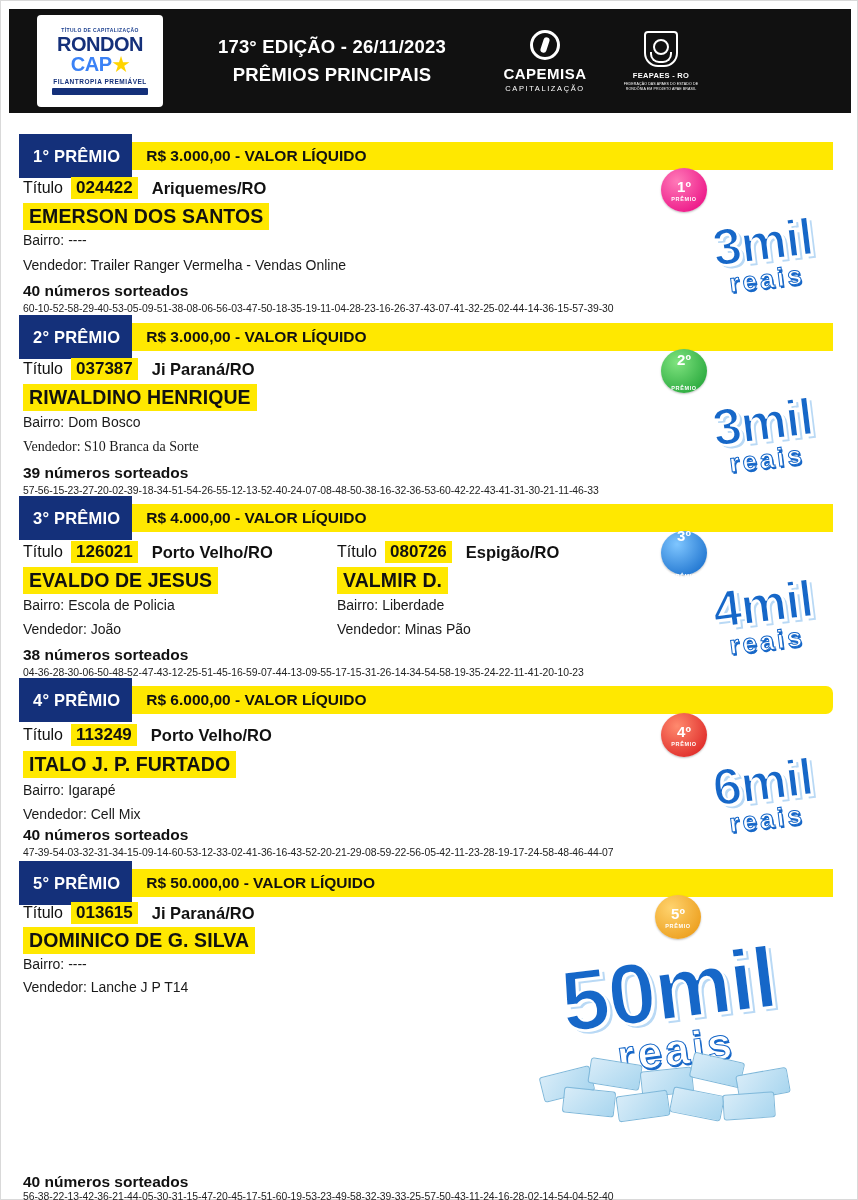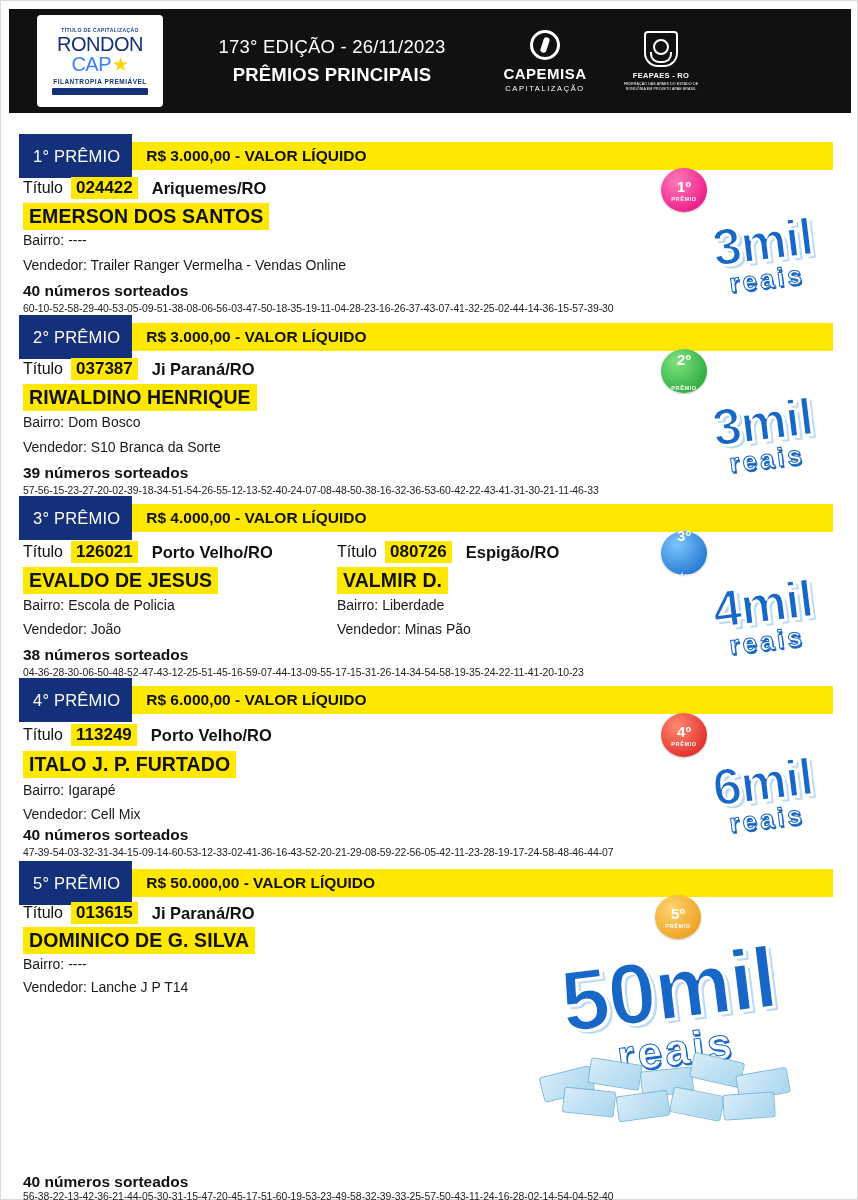--- a/index.html
+++ b/index.html
@@ -29,36 +29,36 @@
     width: 126px; height: 92px; margin-left: 28px;
     background: #ffffff; border-radius: 4px;
     display: flex; flex-direction: column; align-items: center; justify-content: center;
     position: relative;
   }
   .logo-top {
     font-size: 5px; letter-spacing: .4px; color: #1b3f8f; font-weight: bold;
     margin-bottom: 1px;
   }
   .logo-main {
-    font-size: 20px; font-weight: normal; color: #14307a; letter-spacing: -.5px;
+    font-size: 20px; font-weight: bold; color: #14307a; letter-spacing: -.5px;
     line-height: 1;
   }
   .logo-main .cap { color: #3b82f6; }
   .logo-star { color: #ffd400; font-size: 19px; margin-left: 1px; }
   .logo-sub {
     font-size: 6.5px; color: #14307a; font-weight: bold; letter-spacing: .5px;
     margin-top: 4px; text-align: center; line-height: 1.25;
   }
   .logo-bar {
     width: 96px; height: 7px; background: #14307a; margin-top: 2px; border-radius: 1px;
   }
   .header-title {
     color: #ffffff; text-align: center; margin-left: 34px; width: 270px;
   }
-  .header-title .l1 { font-size: 18.5px; font-weight: normal; letter-spacing: .2px; }
+  .header-title .l1 { font-size: 18.5px; font-weight: bold; letter-spacing: .2px; }
   .header-title .l2 { font-size: 18.5px; font-weight: bold; margin-top: 6px; letter-spacing: .2px; }
   .capemisa {
     color:#fff; text-align:center; margin-left: 26px; width: 104px;
   }
   .capemisa .mark {
     width: 30px; height: 30px; border: 3px solid #fff; border-radius: 50%;
     margin: 0 auto 5px auto; position: relative;
   }
   .capemisa .mark::after {
     content:""; position:absolute; left: 9px; top: 4px; width: 6px; height: 16px;
@@ -89,21 +89,21 @@
   }
   .header-note .site { font-weight: bold; font-size: 12.4px; margin-top: 3px; display:block; }
 
   
   .band {
     position: absolute; left: 18px; width: 814px; height: 28px;
     background: #ffe800;
     display: flex; align-items: center;
   }
   .band .tag {
-    background: #14307a; color: #ffffff; font-weight: normal; font-size: 16.5px;
+    background: #14307a; color: #ffffff; font-weight: bold; font-size: 16.5px;
     height: 44px; display: flex; align-items: center; padding: 0 12px 0 14px;
     letter-spacing: .2px;
   }
   .band .val {
     color: #111; font-weight: bold; font-size: 15.5px; margin-left: 14px;
   }
 
   .row { position: absolute; font-size: 14.6px; color: #111; }
   .titulo-line { display: flex; align-items: center; gap: 8px; }
   .titulo-lbl { font-size: 16px; }
@@ -237,21 +237,21 @@
     <span class="hl">037387</span>
     <span class="city">Ji Paraná/RO</span>
   </div>
   <div class="row" style="left:22px; top:383px;">
     <span class="winner">RIWALDINO HENRIQUE</span>
   </div>
   <div class="row meta" style="left:22px; top:413px;">
     <span>Bairro:</span>
     <span>Dom Bosco</span>
   </div>
-  <div class="row meta" style="left:22px; top:438px;">
+  <div class="row meta" style="left:22px; top:438px;font-family:Liberation Serif, serif;">
     <span>Vendedor:</span>
     <span>S10 Branca da Sorte</span>
   </div>
   <div class="row sorteados" style="left:22px; top:463px;">39 números sorteados</div>
   <div class="row numbers" style="left:22px; top:484px;">57-56-15-23-27-20-02-39-18-34-51-54-26-55-12-13-52-40-24-07-08-48-50-38-16-32-36-53-60-42-22-43-41-31-30-21-11-46-33</div>
 
   <div class="badge green" style="left:660px; top:348px;gap:16px;">
     <span class="b1">2º</span>
     <span class="b2">PRÊMIO</span>
   </div>
@@ -304,21 +304,21 @@
 
   <div class="badge blue" style="left:660px; top:530px;gap:28px;">
     <span class="b1">3º</span>
     <span class="b2">PRÊMIO</span>
   </div>
   <div class="artword" style="left:688px; top:580px; width:150px;">
     <span class="big">4mil</span>
     <span class="small">reais</span>
   </div>
 
-  <div class="band" style="top:685px;">
+  <div class="band" style="top:685px;border-radius:7px;">
     <div class="tag">4° PRÊMIO</div>
     <div class="val">R$ 6.000,00 - VALOR LÍQUIDO</div>
   </div>
   <div class="row titulo-line" style="left:22px; top:723px;">
     <span class="titulo-lbl">Título</span>
     <span class="hl">113249</span>
     <span class="city">Porto Velho/RO</span>
   </div>
   <div class="row" style="left:22px; top:750px;">
     <span class="winner">ITALO J. P. FURTADO</span>

